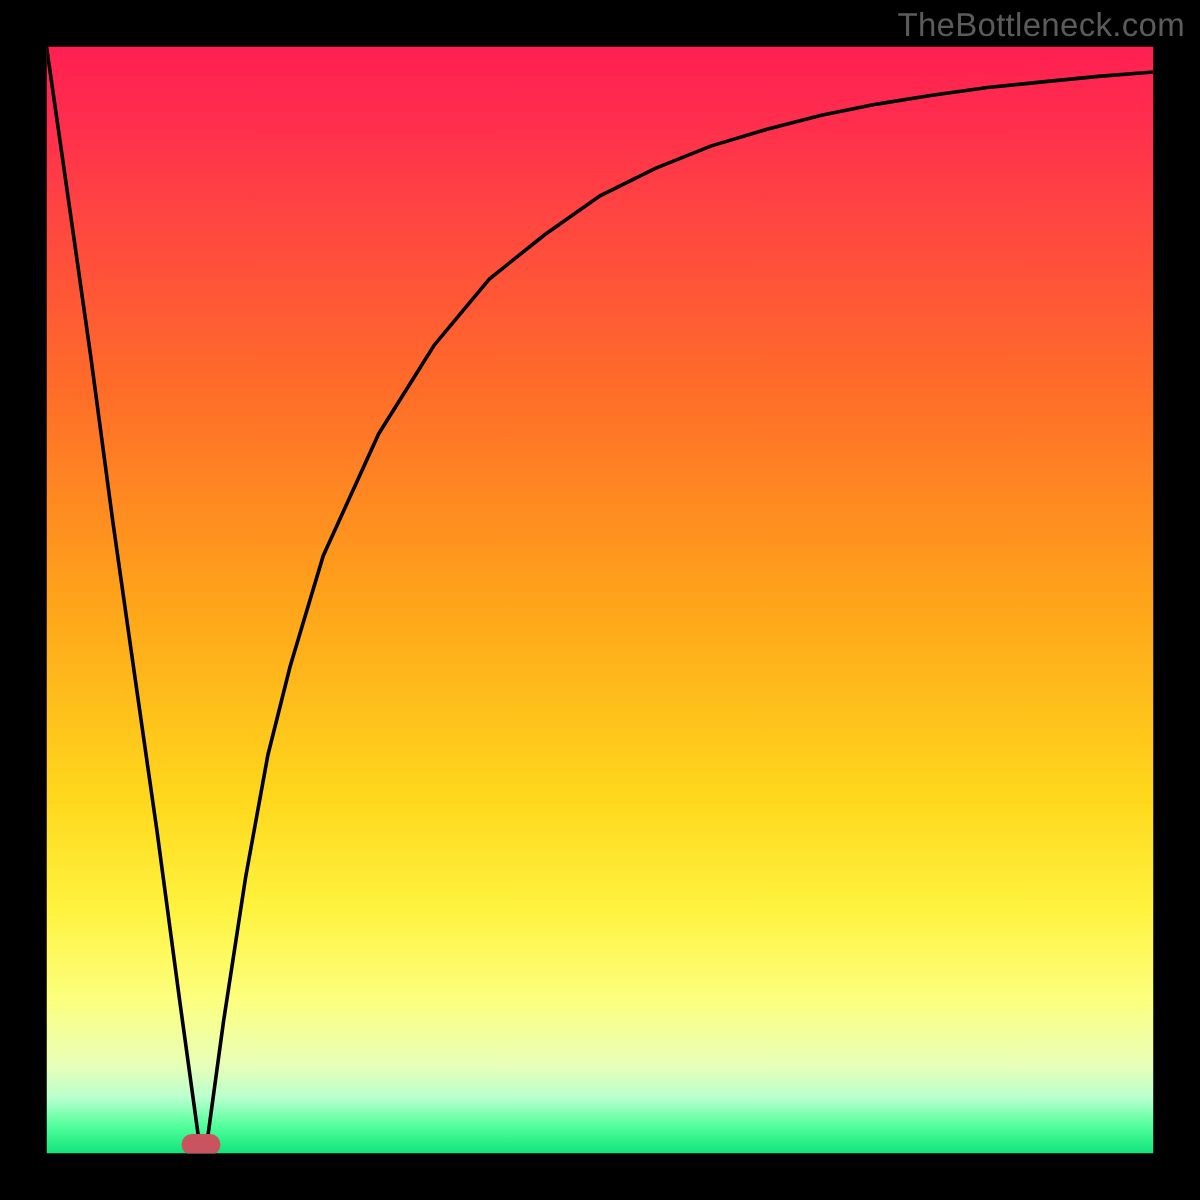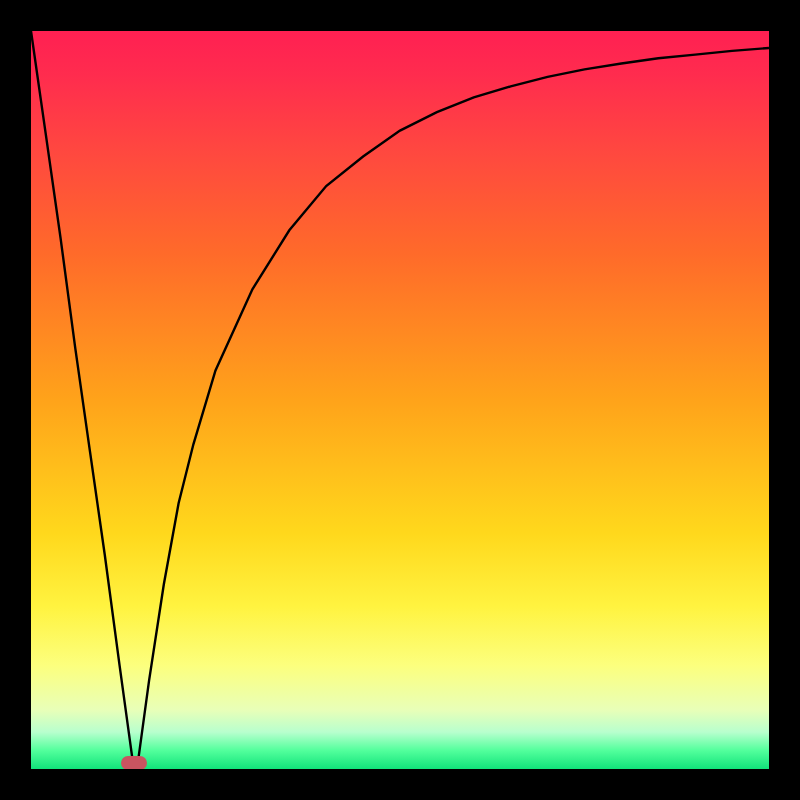--- a/index.html
+++ b/index.html
@@ -72,13 +72,14 @@
 <div class="frame">
 
   <div class="plot-area">
     <div class="gradient-bg"></div>
     <svg class="curve" viewBox="0 0 738 738" preserveAspectRatio="none">
       <path id="curve-path" d="M0.0 0.0 L14.8 103.3 L29.5 206.6 L44.3 317.3 L59.0 420.7 L73.8 524.0 L88.6 634.7 L101.8 730.6 L107.0 730.6 L118.1 649.4 L132.8 553.5 L147.6 472.3 L162.4 413.3 L184.5 339.5 L221.4 258.3 L258.3 199.3 L295.2 155.0 L332.1 125.5 L369.0 99.6 L405.9 81.2 L442.8 66.4 L479.7 55.4 L516.6 45.8 L553.5 38.4 L590.4 32.5 L627.3 27.3 L664.2 23.6 L701.1 19.9 L738.0 17.0" stroke="#000" stroke-width="2.4" fill="none"></path>
     </svg>
     <div class="marker" id="min-marker" style="left: 103.32px; top: 732.096px;"></div>
   </div>
 
+  <div class="watermark">TheBottleneck.com</div>
 </div>
 
 </body></html>

